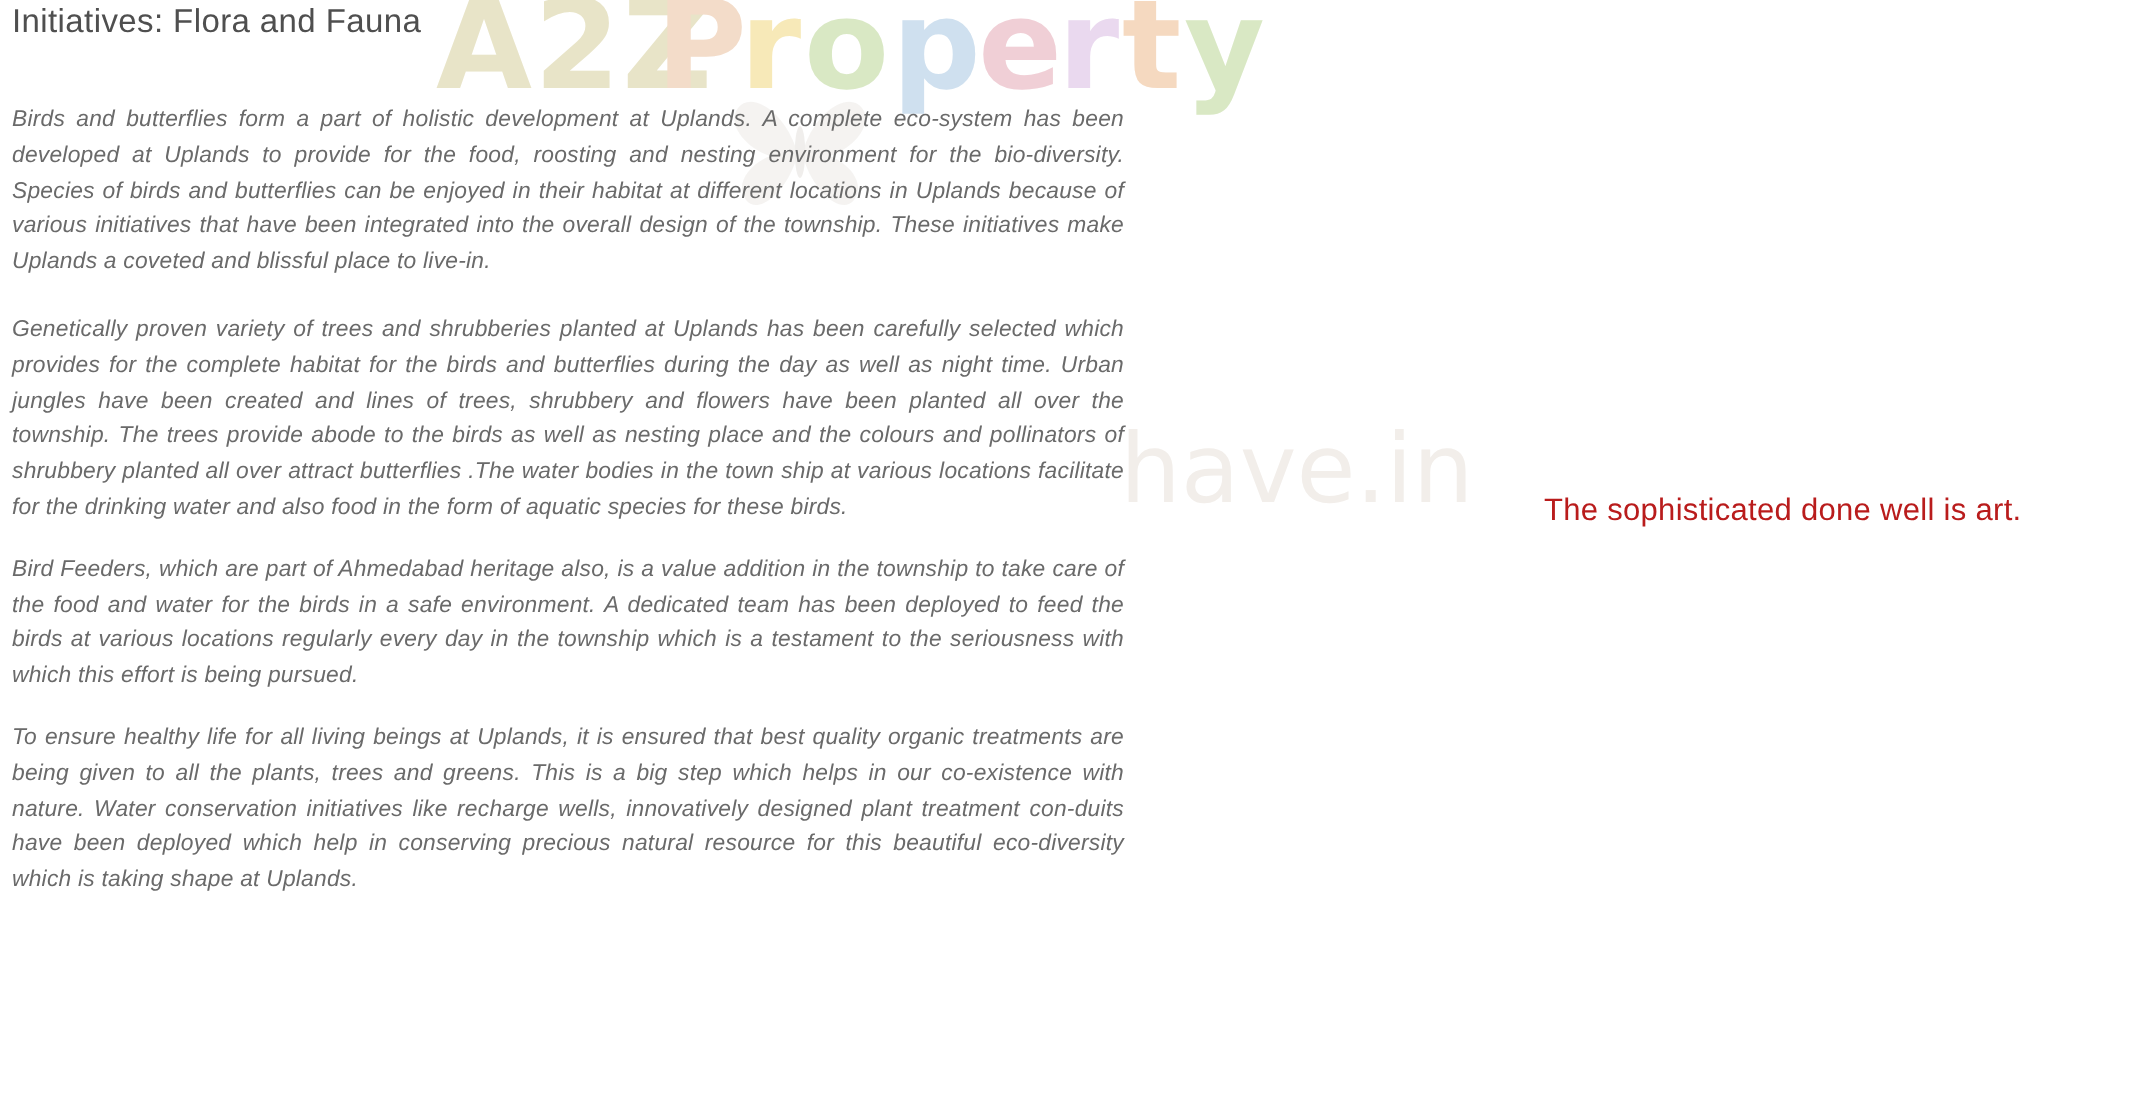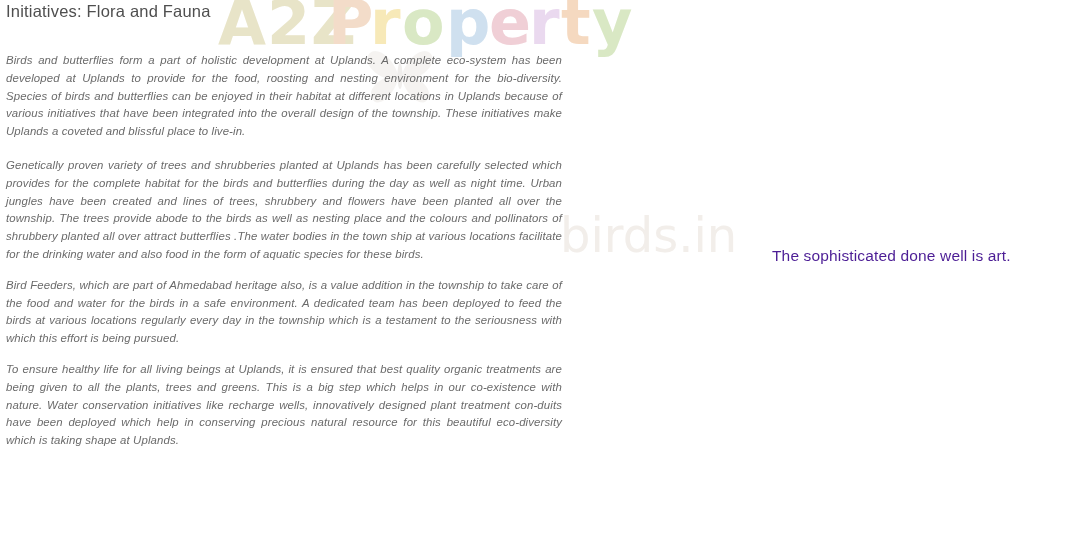--- a/index.html
+++ b/index.html
@@ -99,21 +99,21 @@
   .para.first {
     margin-bottom: 16px;
   }
 
   
   .tagline {
     position: absolute;
     left: 772px;
     top: 247px;
     font-size: 15.5px;
-    color: #4c1d95;
+    color: #b91c1c;
     white-space: nowrap;
     letter-spacing: 0.15px;
   }
 </style>
 </head>
 <body>
 
 <div class="watermark">
   <span class="wm-text wm-a2z" style="left:0px;">A2Z </span>
   <span class="wm-text wm-l1" style="left:110px;">P</span>
@@ -127,21 +127,21 @@
 </div>
 
 <svg class="butterfly" viewBox="0 0 74 70" aria-hidden="true">
   <g fill="#e9e6e2">
     <path d="M35 34 C28 14 12 6 6 14 C0 22 10 34 22 38 C12 42 4 52 10 60 C16 68 30 56 35 40 Z"></path>
     <path d="M39 34 C46 14 62 6 68 14 C74 22 64 34 52 38 C62 42 70 52 64 60 C58 68 44 56 39 40 Z"></path>
     <ellipse cx="37" cy="36" rx="2.6" ry="13" fill="#dedbd7"></ellipse>
   </g>
 </svg>
 
-<div class="wm-bottom">birds.in</div>
+<div class="wm-bottom">have.in</div>
 
 <h1 class="page-title">Initiatives: Flora and Fauna</h1>
 
 <div class="content">
   <p class="para first">Birds and butterflies form a part of holistic development at Uplands.                       A complete eco-system has been developed at Uplands to provide for the food,                       roosting and nesting environment for the bio-diversity. Species of birds and butterflies can                       be enjoyed in their habitat at different locations in Uplands because of various initiatives that have been integrated into the overall design of the township. These initiatives make Uplands a coveted and blissful place to live-in.</p>
   <p class="para">Genetically proven variety of trees and shrubberies planted at Uplands has been carefully selected which provides for the complete habitat for the birds and butterflies during the day as well as night time. Urban jungles have been created and lines of trees, shrubbery and flowers have been planted all over the township. The trees provide abode to the birds as well as nesting place and  the colours and pollinators of shrubbery planted all over  attract butterflies .The water bodies in the town ship at various locations facilitate for the drinking water and also food in the form of aquatic species for these birds.</p>
   <p class="para">Bird Feeders, which are part of Ahmedabad heritage also, is a value addition in the township to take care of the food and water for the birds in a safe environment. A dedicated team has been deployed to feed the birds at various locations regularly every day in the township which is a testament to the seriousness with which this effort is being pursued.</p>
   <p class="para">To ensure healthy life for all living beings at Uplands, it is ensured that best quality organic treatments are being given to all the plants, trees and greens. This is a big step which helps in our co-existence with nature. Water conservation initiatives like recharge wells, innovatively designed plant treatment con-duits have been deployed which help in conserving precious natural resource for this beautiful eco-diversity which is taking shape at Uplands.</p>
 </div>
 

